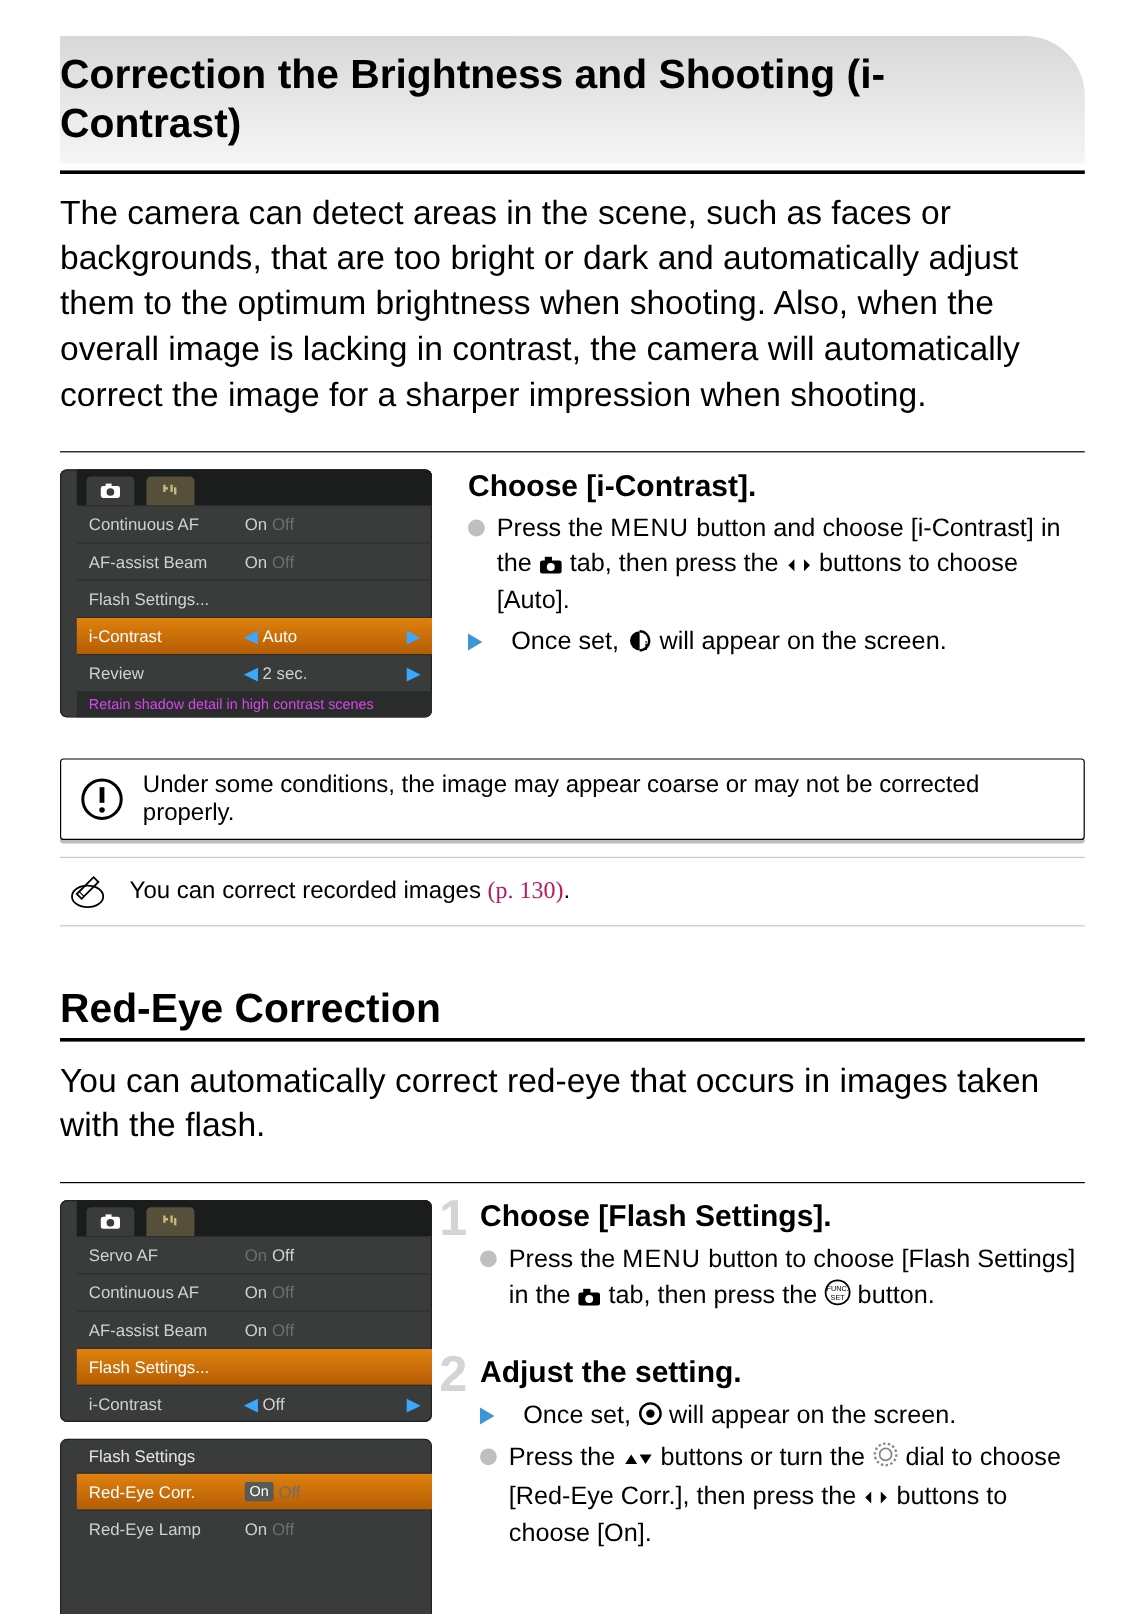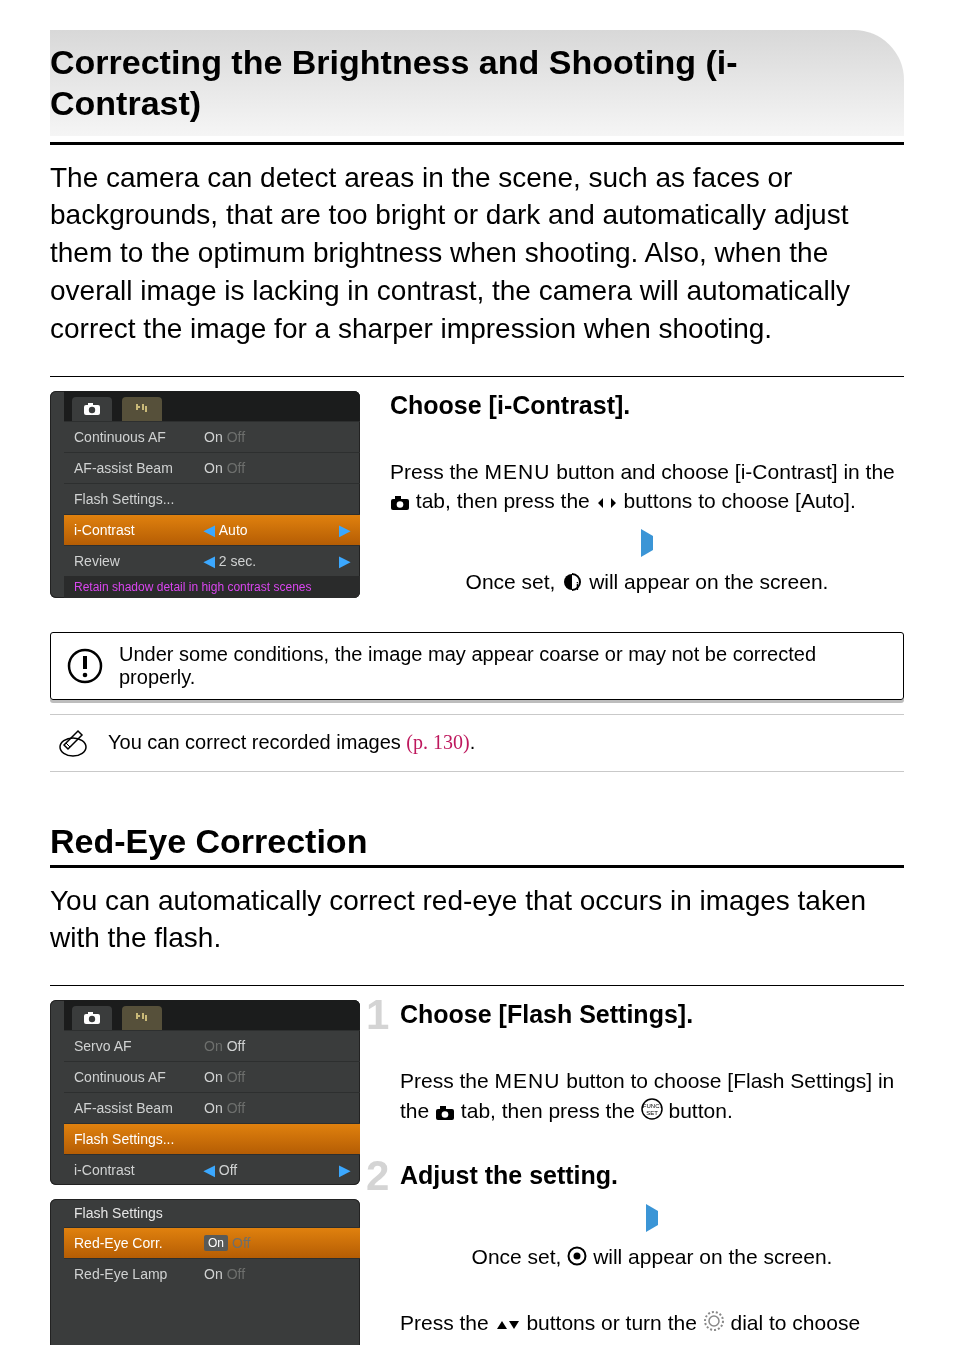--- a/index.html
+++ b/index.html
@@ -118,25 +118,24 @@
     flex: 1;
     font-size: 21px;
   }
   .step-title {
     font-weight: bold;
     font-size: 25px;
     margin: 0 0 6px 0;
   }
   .bullet-line {
     display: flex;
-    align-items: center;
+    align-items: flex-start;
     gap: 10px;
     margin: 4px 0;
     line-height: 1.4;
-    flex-direction: column;
   }
   .bullet-dot {
     flex: 0 0 14px;
     height: 14px;
     margin-top: 7px;
   }
   .bullet-dot.gray { background: #bfbfbf; border-radius:50%; }
   .bullet-dot.play {
     width: 0; height: 0;
     border-left: 12px solid #3b95d6;
@@ -214,21 +213,21 @@
   .return-icon { color:#eee; }
   svg { overflow: visible; }
 </style>
 </head>
 <body>
 
 <div class="page">
 
   <div class="chapter-head">
     <div class="chapter-head-bg">
-      <h1 class="chapter-title">Correcting the Brightness and Shooting (i-Contrast)</h1>
+      <h1 class="chapter-title">Correction the Brightness and Shooting (i-Contrast)</h1>
     </div>
   </div>
   <div class="chapter-underline"></div>
 
   <p class="intro">The camera can detect areas in the scene, such as faces or backgrounds, that are too bright or dark and automatically adjust them to the optimum brightness when shooting. Also, when the overall image is lacking in contrast, the camera will automatically correct the image for a sharper impression when shooting.</p>
 
   <hr class="hrthin">
 
   <div class="row">
 

